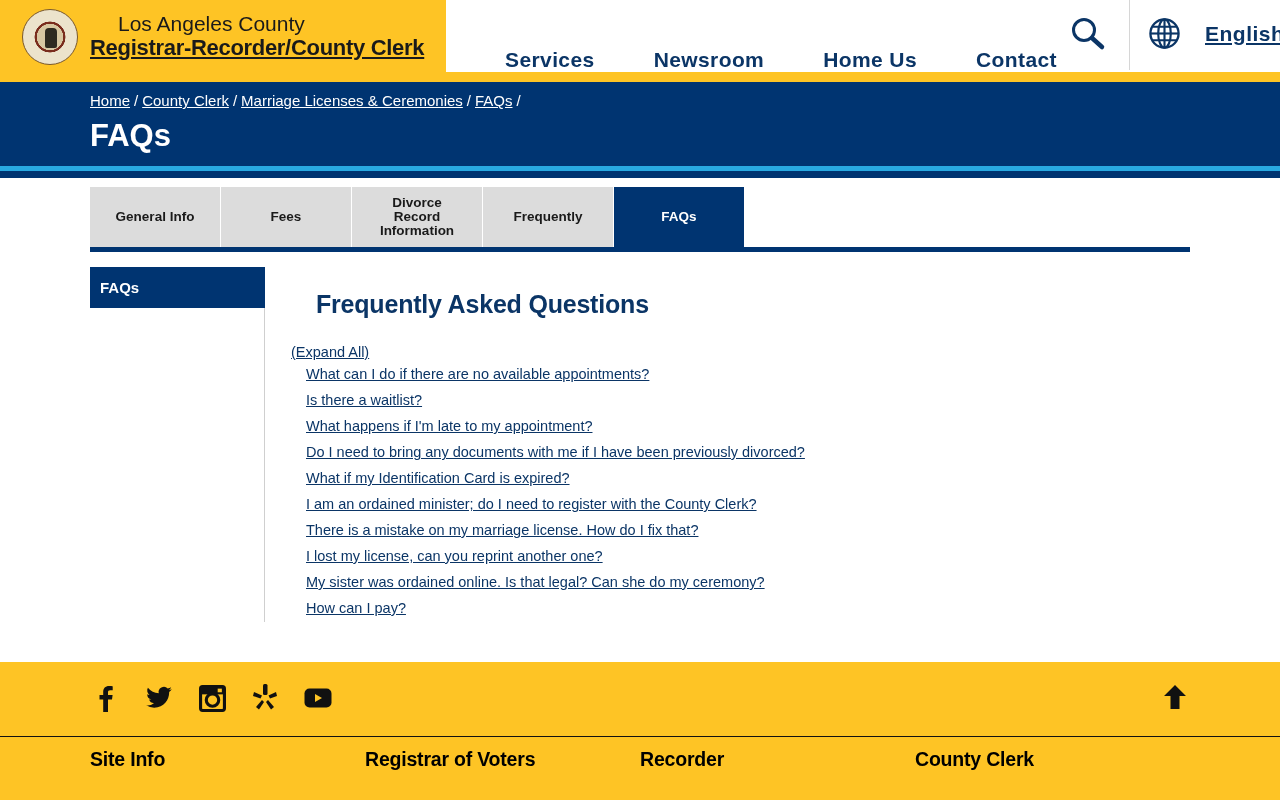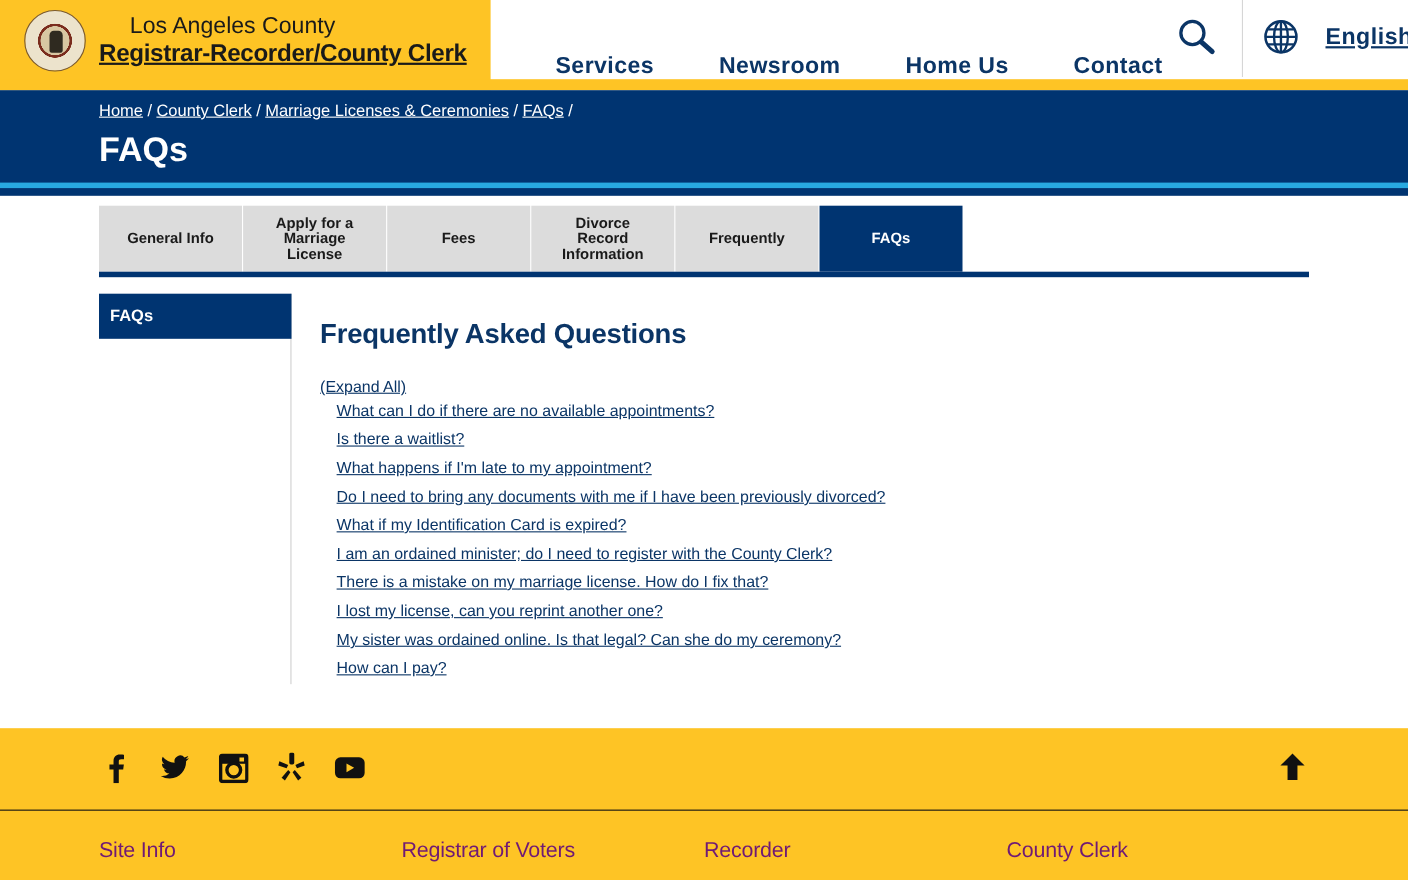--- a/index.html
+++ b/index.html
@@ -41,33 +41,33 @@
            text-align: center; font-size: 13.5px; font-weight: bold; color: #1a1a1a; line-height: 14px; padding: 0 20px; cursor: pointer; }
     .tab.active { background: #003471; color: #ffffff; }
     .tab-bar { position: absolute; left: 0; top: 60px; width: 1100px; height: 5px; background: #003471; }
 
     
     .side { position: absolute; left: 90px; top: 267px; width: 175px; height: 355px; border-right: 1px solid #cfcfcf; }
     .side-item { width: 175px; height: 41px; background: #003471; color: #fff; font-weight: bold; font-size: 15px; padding: 12px 10px; cursor: pointer; }
 
     
     .main { position: absolute; left: 291px; top: 290px; width: 900px; }
-    .main-title { font-size: 25px; font-weight: bold; color: #0b3566; letter-spacing: -0.2px; }
+    .main-title { font-size: 25px; font-weight: bold; color: #0b3566; letter-spacing: -0.2px; margin-left: 25px; }
     .expand-all { position: absolute; left: 0; top: 54px; font-size: 14.5px; color: #0b3566; text-decoration: underline; cursor: pointer; }
     .faq-list { position: absolute; left: 15px; top: 74px; list-style: none; }
     .faq-item { height: 26px; font-size: 14.5px; line-height: 20px; }
     .faq-item a { color: #0b3566; text-decoration: underline; cursor: pointer; }
 
     
     .footer { position: absolute; left: 0; top: 662px; width: 1280px; height: 138px; background: #fec425; }
     .social { position: absolute; left: 92px; top: 22px; display: flex; align-items: center; }
     .social-icon { width: 28px; height: 28px; margin-right: 25px; display: flex; align-items: center; justify-content: center; cursor: pointer; }
     .to-top { position: absolute; left: 1162px; top: 22px; width: 26px; height: 28px; cursor: pointer; }
     .footer-rule { position: absolute; left: 0; top: 74px; width: 1280px; height: 1px; background: #111; }
-    .footer-col { position: absolute; top: 100px; font-size: 19.5px; font-weight: normal; color: #701a75; cursor: pointer; letter-spacing: -0.2px; }
+    .footer-col { position: absolute; top: 86px; font-size: 19.5px; font-weight: bold; color: #000000; cursor: pointer; letter-spacing: -0.2px; }
   </style>
 </head>
 <body>
 
 <div class="header">
   <div class="brand">
     <div class="seal">
         <div class="seal-inner"></div>
       </div>
     <div class="brand-line1">Los Angeles County</div>
@@ -105,21 +105,20 @@
   <div class="breadcrumb">
     <a>Home</a><span class="sep">/</span><a>County Clerk</a><span class="sep">/</span><a>Marriage Licenses &amp; Ceremonies</a><span class="sep">/</span><a>FAQs</a><span class="sep">/</span>
   </div>
   <h1 class="page-title">FAQs</h1>
 </div>
 <div class="banner-accent"></div>
 
 <div class="tabs">
   <div class="tab-row">
     <div class="tab">General Info</div>
-    <div class="tab">Apply for a Marriage License</div>
     <div class="tab">Fees</div>
     <div class="tab">Divorce Record Information</div>
     <div class="tab">Frequently</div>
     <div class="tab active">FAQs</div>
   </div>
   <div class="tab-bar"></div>
 </div>
 
 <aside class="side">
   <div class="side-item">FAQs</div>

